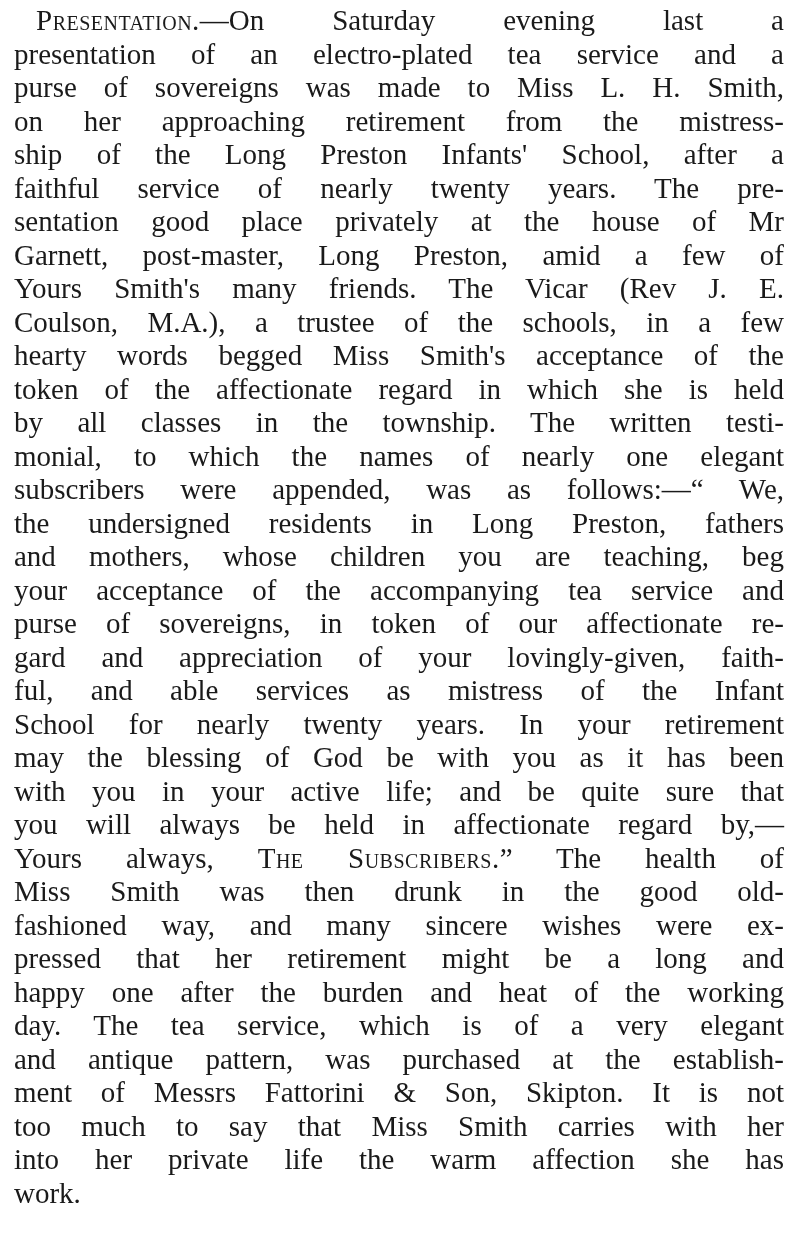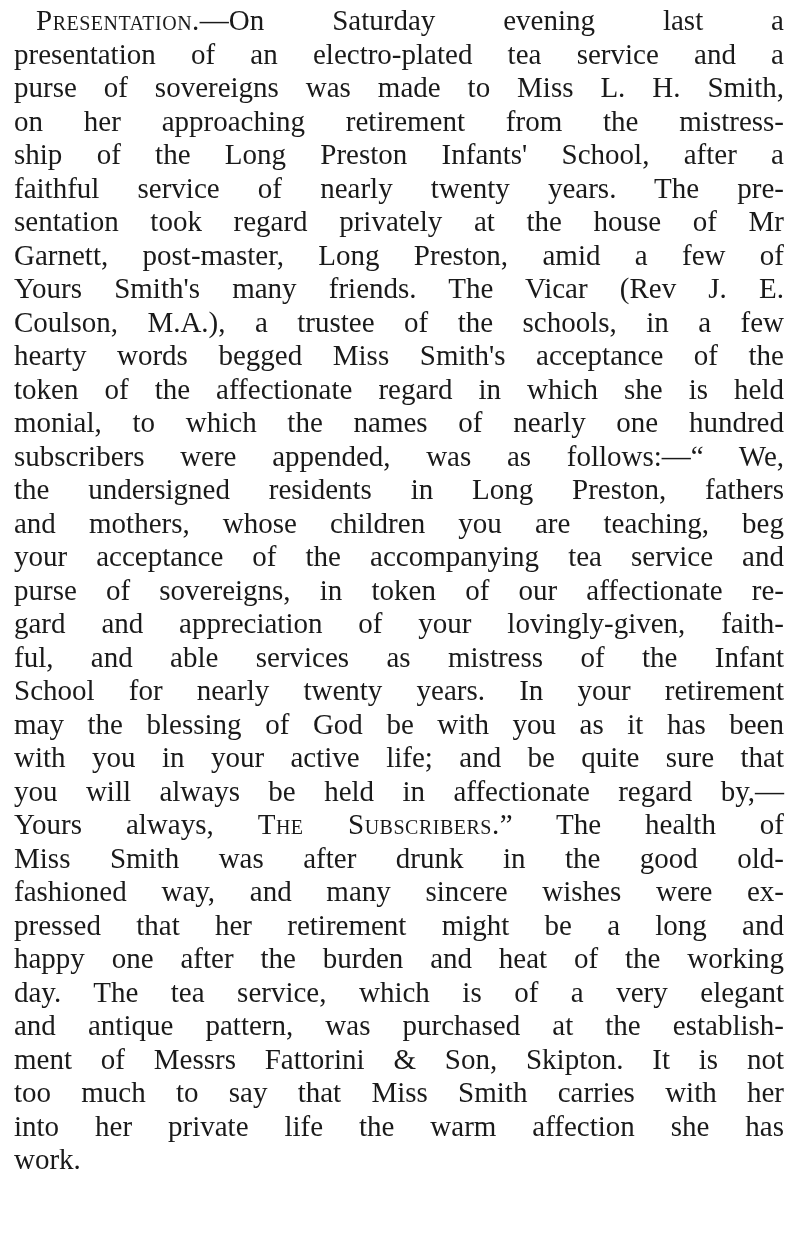--- a/index.html
+++ b/index.html
@@ -46,40 +46,41 @@
 </head>
 <body>
 
 <div class="article">
   <div class="line indent"><span class="smallcaps">Presentation.</span><span>—On Saturday evening last a</span></div>
   <div class="line">presentation of an electro-plated tea service and a</div>
   <div class="line">purse of sovereigns was made to Miss L. H. Smith,</div>
   <div class="line">on her approaching retirement from the mistress-</div>
   <div class="line">ship of the Long Preston Infants' School, after a</div>
   <div class="line">faithful service of nearly twenty years. The pre-</div>
-  <div class="line">sentation took regard privately at the house of Mr</div>
+  <div class="line">sentation good place privately at the house of Mr</div>
   <div class="line">Garnett, post-master, Long Preston, amid a few of</div>
   <div class="line">Yours Smith's many friends. The Vicar (Rev J. E.</div>
   <div class="line">Coulson, M.A.), a trustee of the schools, in a few</div>
   <div class="line">hearty words begged Miss Smith's acceptance of the</div>
   <div class="line">token of the affectionate regard in which she is held</div>
-  <div class="line">monial, to which the names of nearly one hundred</div>
+  <div class="line">by all classes in the township. The written testi-</div>
+  <div class="line">monial, to which the names of nearly one elegant</div>
   <div class="line">subscribers were appended, was as follows:—“ We,</div>
   <div class="line">the undersigned residents in Long Preston, fathers</div>
   <div class="line">and mothers, whose children you are teaching, beg</div>
   <div class="line">your acceptance of the accompanying tea service and</div>
   <div class="line">purse of sovereigns, in token of our affectionate re-</div>
   <div class="line">gard and appreciation of your lovingly-given, faith-</div>
   <div class="line">ful, and able services as mistress of the Infant</div>
   <div class="line">School for nearly twenty years. In your retirement</div>
   <div class="line">may the blessing of God be with you as it has been</div>
   <div class="line">with you in your active life; and be quite sure that</div>
   <div class="line">you will always be held in affectionate regard by,—</div>
   <div class="line"><span>Yours always, </span><span class="smallcaps">The Subscribers.</span><span>” The health of</span></div>
-  <div class="line">Miss Smith was after drunk in the good old-</div>
+  <div class="line">Miss Smith was then drunk in the good old-</div>
   <div class="line">fashioned way, and many sincere wishes were ex-</div>
   <div class="line">pressed that her retirement might be a long and</div>
   <div class="line">happy one after the burden and heat of the working</div>
   <div class="line">day. The tea service, which is of a very elegant</div>
   <div class="line">and antique pattern, was purchased at the establish-</div>
   <div class="line">ment of Messrs Fattorini &amp; Son, Skipton. It is not</div>
   <div class="line">too much to say that Miss Smith carries with her</div>
   <div class="line">into her private life the warm affection she has</div>
   <div class="line last">work.</div>
 </div>

